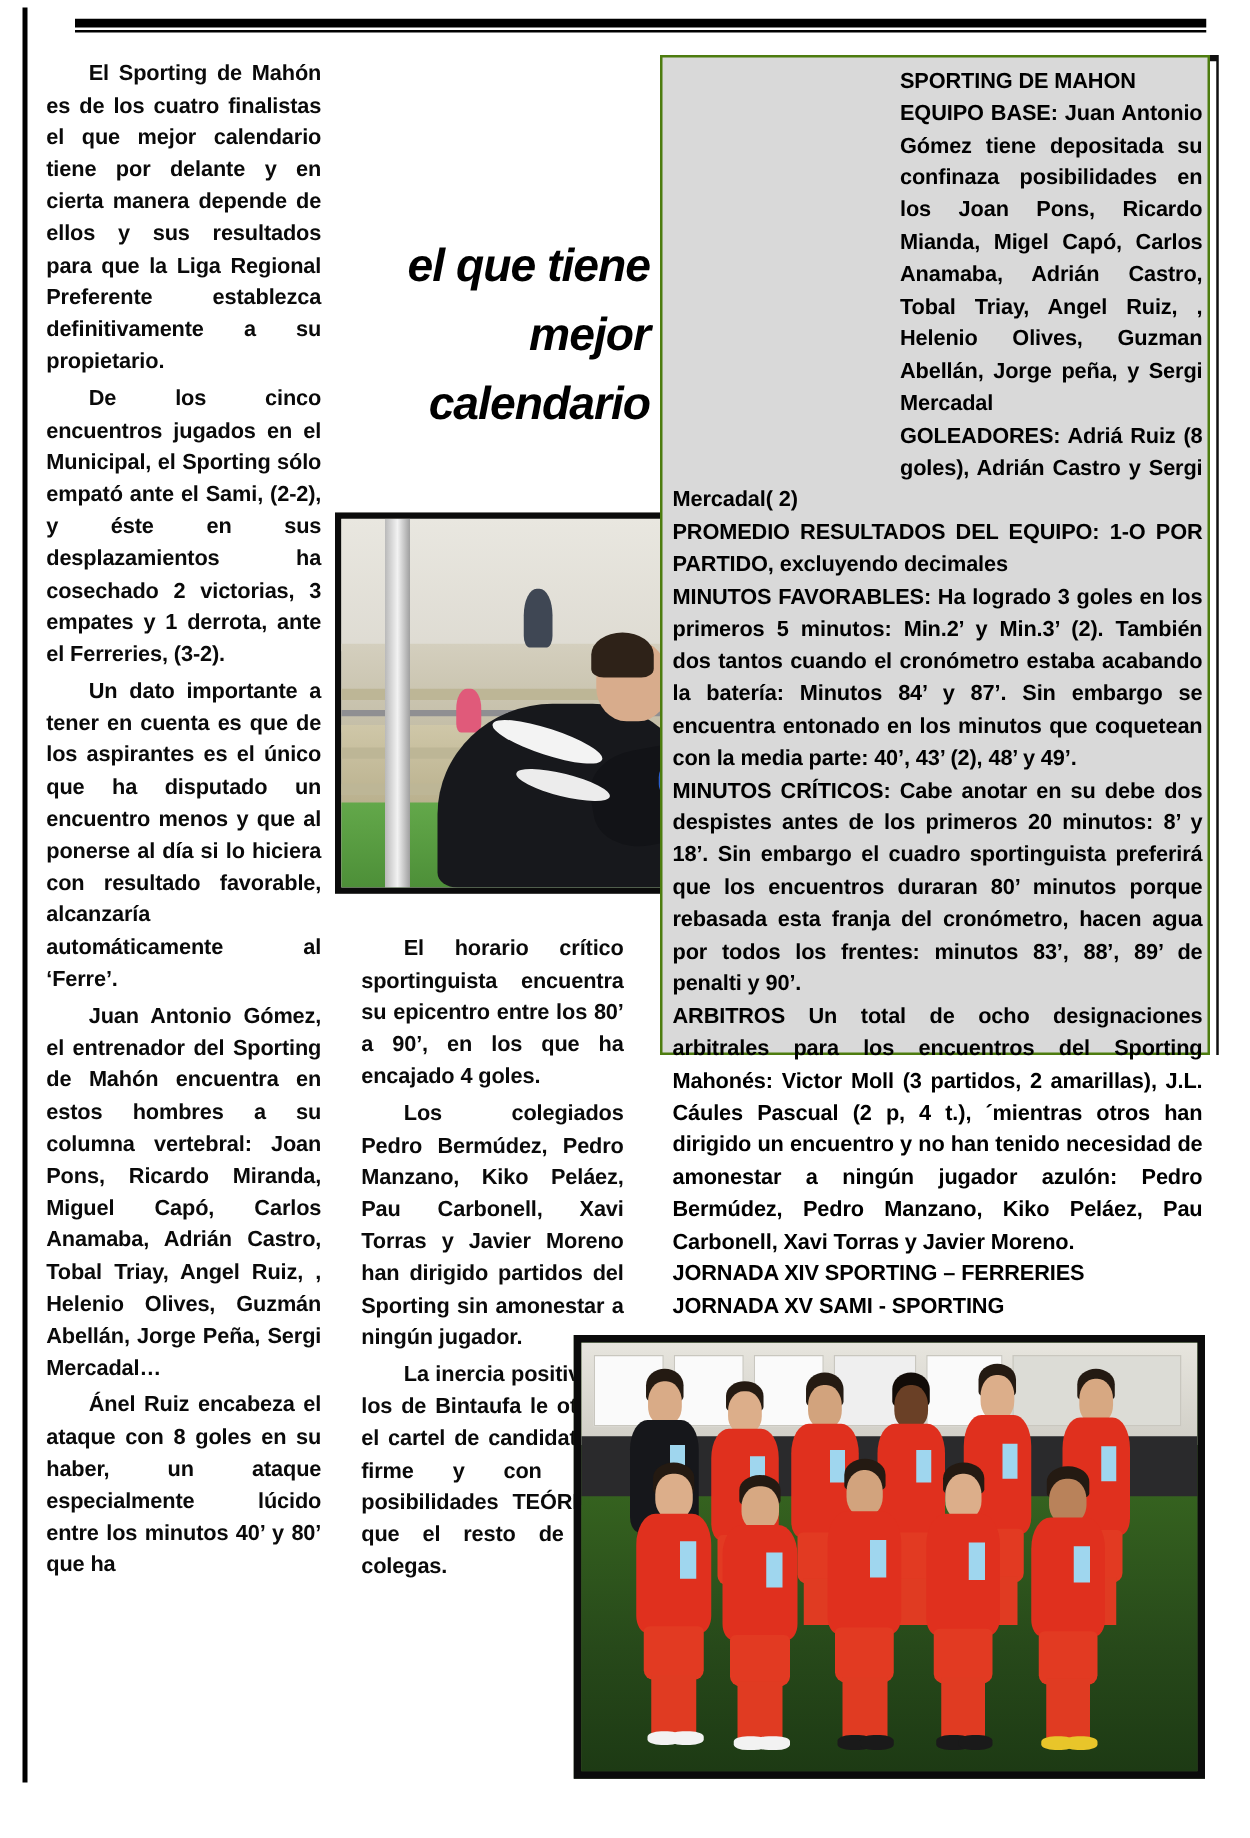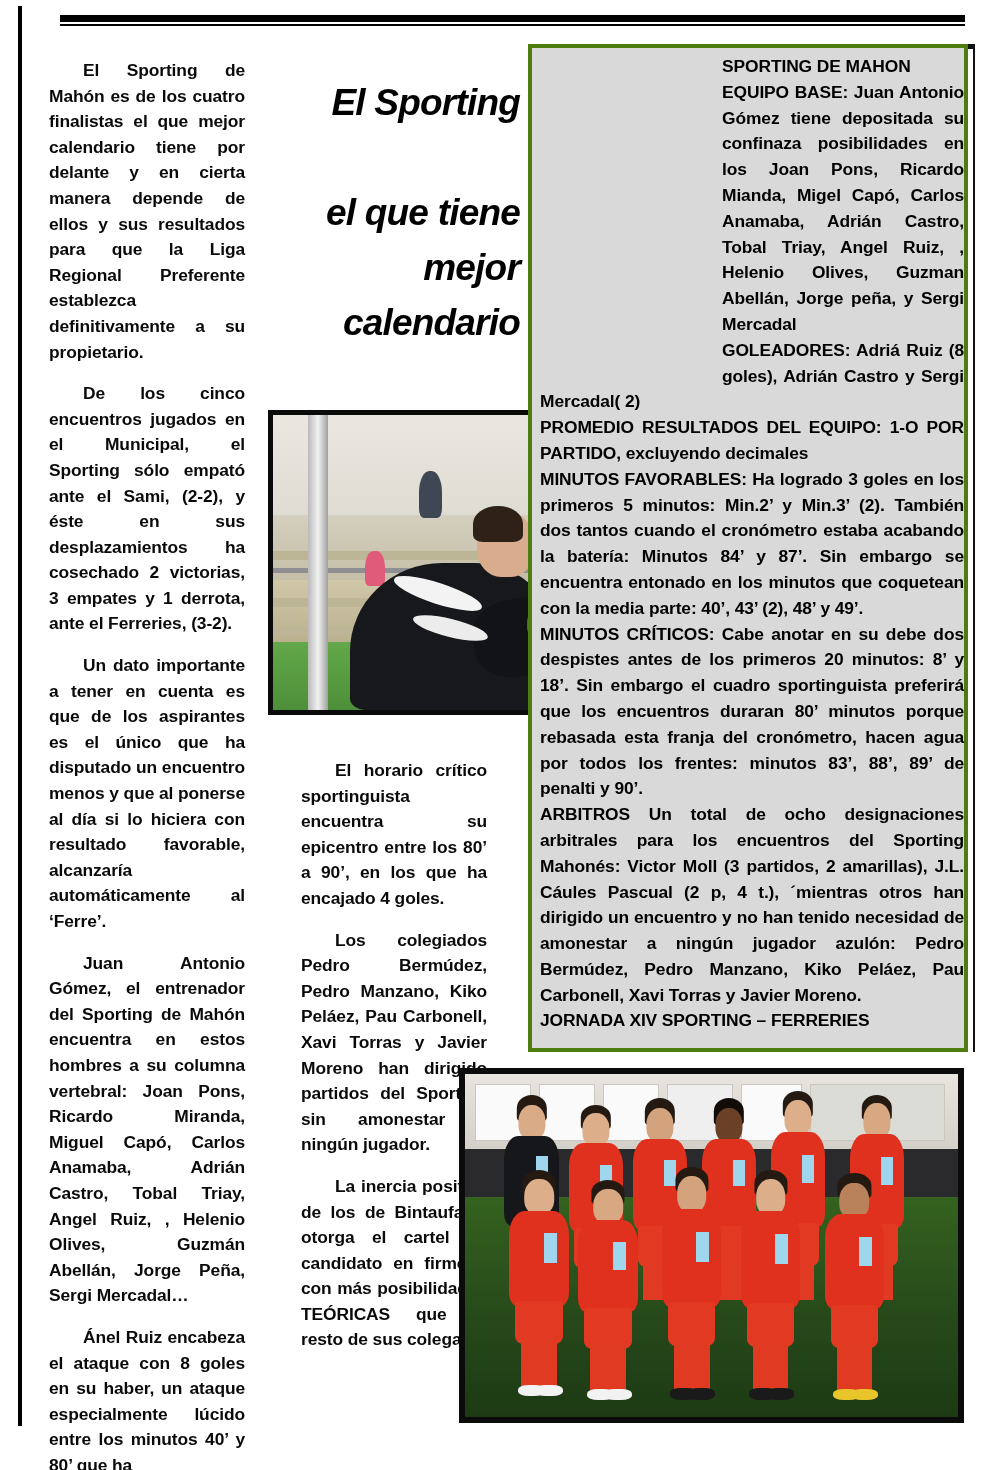--- a/index.html
+++ b/index.html
@@ -45,21 +45,21 @@
   .body-col {
     position: absolute;
     font-size: 17.4px;
     line-height: 25.6px;
     text-align: justify;
     font-weight: bold;
     letter-spacing: -0.1px;
     color: #0a0a0a;
   }
   .body-col p {
-    margin: 16px;
+    margin: 4px;
     text-indent: 34px;
     hyphens: manual;
   }
 
   
   #col1 {
     left: 33px;
     top: 42px;
     width: 228px;
   }
@@ -98,23 +98,23 @@
     overflow: hidden;
     background: #cfcfc6;
   }
 
   
   #info-box {
     position: absolute;
     left: 528px;
     top: 44px;
     width: 440px;
-    height: 1008px;
+    height: 800px;
     background: #d9d9d9;
-    border: 4px solid #4d7c0f;
+    border: 2px solid #4d7c0f;
     box-sizing: border-box;
     box-shadow: 5px 5px 0 #ffffff, 7px 0 0 #111;
   }
   #info-inner {
     position: absolute;
     left: 8px; top: 6px;
     width: 424px;
     font-size: 17.4px;
     line-height: 25.8px;
     font-weight: bold;
@@ -186,21 +186,21 @@
 </head>
 <body>
 
 <div id="page-frame">
   <div class="frame-left-rule"></div>
   <div class="frame-top-rule"></div>
   <div class="frame-top-rule-thin"></div>
 </div>
 
 <h1 id="headline">
-  <span>El Sporting</span><br>
+  <br>
   <br>
   <span>el que tiene</span><br>
   <span>mejor</span><br>
   <span>calendario</span>
 </h1>
 
 <div id="col1" class="body-col">
   <p>El Sporting de Mahón es de los cuatro finalistas el que mejor calendario tiene por delante y en cierta manera depende de ellos y sus resultados para que la Liga Regional Preferente establezca definitivamente a su propietario.</p>
   <p>De los cinco encuentros jugados en el Municipal, el Sporting sólo empató ante el Sami, (2-2), y éste en sus desplazamientos ha cosechado 2 victorias, 3 empates y 1 derrota, ante el Ferreries, (3-2).</p>
   <p>Un dato importante a tener en cuenta es que de los aspirantes es el único que ha disputado un encuentro menos y que al ponerse al día si lo hiciera con resultado favorable, alcanzaría automáticamente al ‘Ferre’.</p>
@@ -243,20 +243,21 @@
   <div id="info-inner">
     <div class="float-gap"></div>
     <p class="tight">SPORTING DE MAHON</p>
     <p>EQUIPO BASE: Juan Antonio Gómez tiene depositada su confinaza posibilidades en los Joan Pons, Ricardo Mianda, Migel Capó, Carlos Anamaba, Adrián Castro, Tobal Triay,   Angel Ruiz, , Helenio Olives, Guzman Abellán, Jorge peña, y Sergi Mercadal</p>
     <p>GOLEADORES: Adriá Ruiz (8 goles),    Adrián Castro y Sergi Mercadal( 2)</p>
     <p>PROMEDIO RESULTADOS DEL EQUIPO: 1-O POR PARTIDO, excluyendo decimales</p>
     <p>MINUTOS FAVORABLES: Ha logrado 3 goles en los primeros 5 minutos: Min.2’ y Min.3’ (2). También dos tantos cuando el cronómetro estaba acabando la batería: Minutos 84’ y 87’. Sin embargo se encuentra entonado en los minutos que coquetean con la media parte: 40’, 43’ (2), 48’ y 49’.</p>
     <p>MINUTOS CRÍTICOS: Cabe anotar en su debe dos despistes antes de los primeros 20 minutos: 8’ y 18’. Sin embargo el cuadro sportinguista preferirá que los encuentros duraran 80’ minutos porque rebasada esta franja del cronómetro, hacen agua por todos los frentes: minutos 83’, 88’, 89’ de penalti y 90’.</p>
     <p>ARBITROS Un total de ocho designaciones arbitrales para los encuentros del Sporting Mahonés: Victor Moll (3 partidos, 2 amarillas), J.L. Cáules Pascual (2 p, 4 t.), ´mientras otros han dirigido un encuentro y no han tenido necesidad de amonestar a ningún jugador azulón: Pedro Bermúdez, Pedro Manzano, Kiko Peláez, Pau Carbonell, Xavi Torras y  Javier Moreno.</p>
     <p class="tight">JORNADA XIV SPORTING – FERRERIES</p>
+    <p class="tight">JORNADA XV SAMI - SPORTING</p>
   </div>
 </aside>
 
 <figure id="photo-team" style="margin:0;" aria-label="Plantilla del Sporting de Mahón posando sobre el césped">
   <div class="ph t-board"></div>
   <div class="ph t-ad" style="left:2%;  width:11%;"></div>
   <div class="ph t-ad" style="left:15%; width:11%;"></div>
   <div class="ph t-ad" style="left:28%; width:11%;"></div>
   <div class="ph t-ad" style="left:41%; width:13%; background:#efefef;"></div>
   <div class="ph t-ad" style="left:56%; width:12%;"></div>

